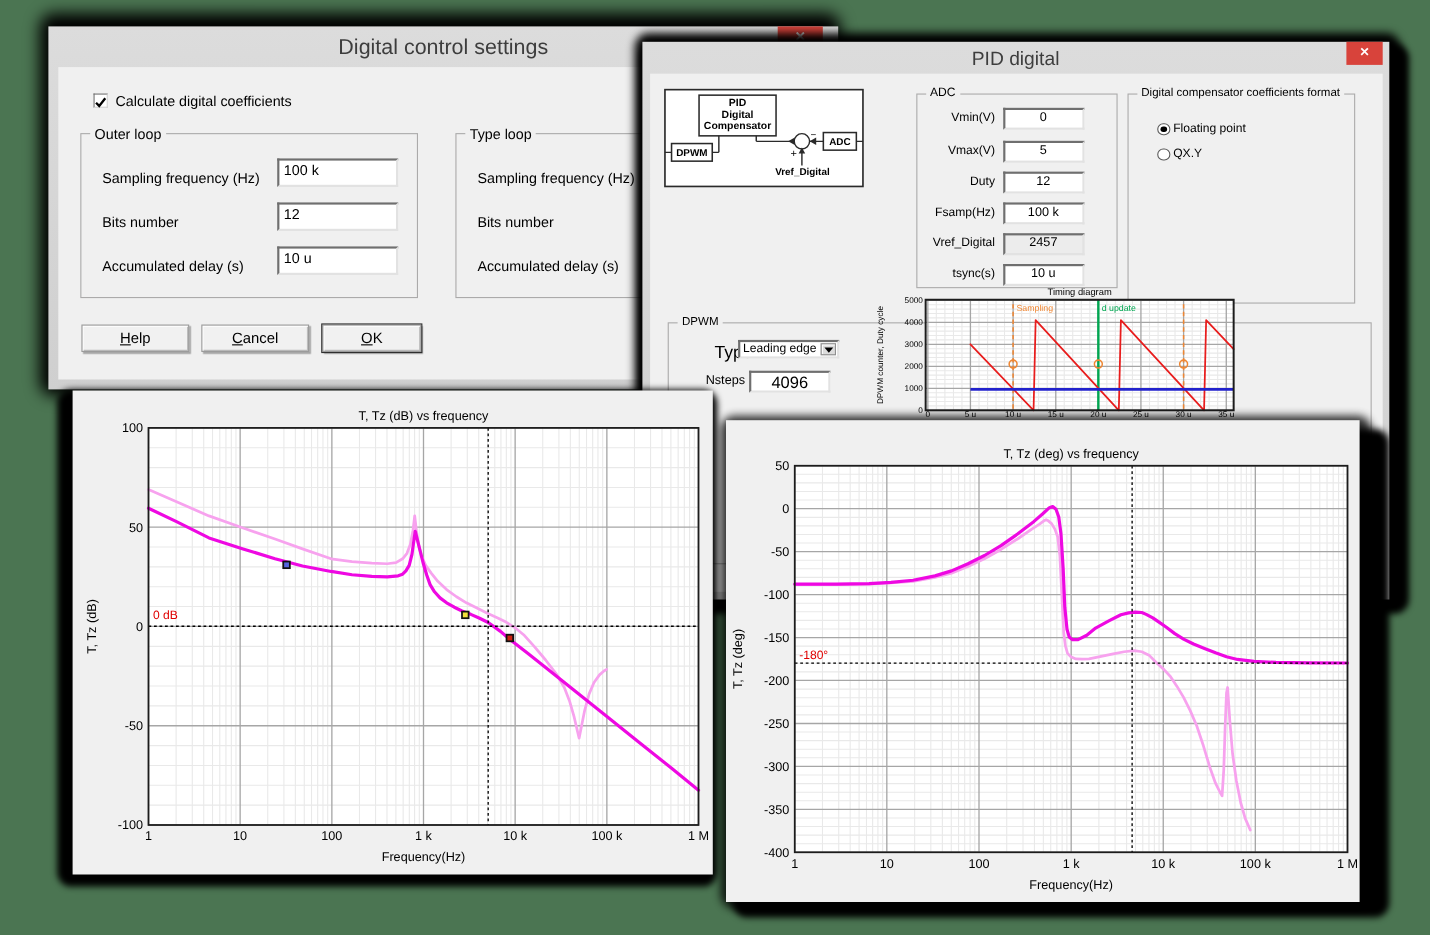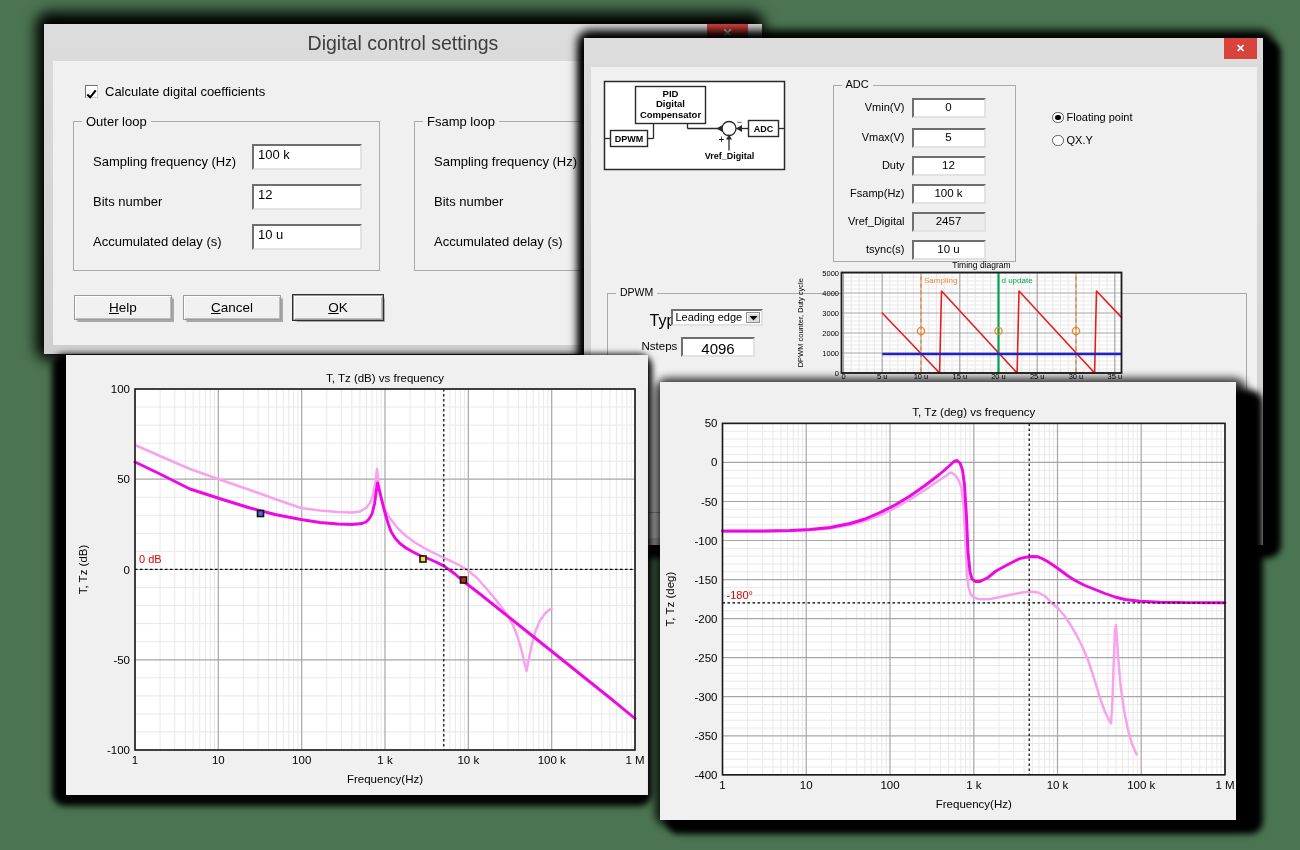--- a/index.html
+++ b/index.html
@@ -34,54 +34,58 @@
         <span>Outer loop</span>
       </div>
      <div class="lab" style="left:40px;top:93px">Sampling frequency (Hz)</div>
      <div class="lab" style="left:40px;top:133px">Bits number</div>
      <div class="lab" style="left:40px;top:173px">Accumulated delay (s)</div>
      <div class="field" style="left:199px;top:82.5px;width:110px;height:26.5px">100 k</div>
      <div class="field" style="left:199px;top:122.5px;width:110px;height:26.5px">12</div>
      <div class="field" style="left:199px;top:162.5px;width:110px;height:26.5px">10 u</div>
 
      <div class="grp" style="left:361px;top:60px;width:307px;height:150px">
-        <span>Fsamp loop</span>
+        <span>Type loop</span>
       </div>
      <div class="lab" style="left:381px;top:93px">Sampling frequency (Hz)</div>
      <div class="lab" style="left:381px;top:133px">Bits number</div>
      <div class="lab" style="left:381px;top:173px">Accumulated delay (s)</div>
 
      <div class="btn" style="left:21px;top:234px;width:98px;height:25px;line-height:23px"><u>H</u>elp</div>
      <div class="btn" style="left:130px;top:234px;width:98px;height:25px;line-height:23px"><u>C</u>ancel</div>
      <div class="btn" style="left:240px;top:234px;width:90px;height:25px;line-height:23px;outline:1.3px solid #2e2e2e"><u>O</u>K</div>
   </div>
 </div>
 
 <div class="shadow" style="left:577px;top:30px;width:696px;height:520px;filter:blur(4px)"></div>
 <div class="shadow" style="left:582px;top:40px;width:699px;height:518px;filter:blur(3px)"></div>
 <div class="win" style="left:583.5px;top:37.5px;width:679.5px;height:507.5px">
+  <div class="titlebar" style="height:30px;font-size:17.5px;line-height:31px">PID digital</div>
   <div class="closebtn" style="left:640.5px;top:0.5px;width:33px;height:21px;font-size:11px;line-height:20px">✕</div>
   <div class="content" style="left:7px;top:29.5px;width:666px;height:471px"></div>
 
   <div class="grp" style="left:249px;top:47.3px;width:183px;height:177px;font-size:11.5px">
       <span style="font-size:11px">ADC</span>
     </div>
   <div class="lab" style="left:321px;top:63.5px;font-size:11px;transform:translateX(-100%)">Vmin(V)</div>
   <div class="lab" style="left:321px;top:93.5px;font-size:11px;transform:translateX(-100%)">Vmax(V)</div>
   <div class="lab" style="left:321px;top:121.5px;font-size:11px;transform:translateX(-100%)">Duty</div>
   <div class="lab" style="left:321px;top:149.5px;font-size:11px;transform:translateX(-100%)">Fsamp(Hz)</div>
   <div class="lab" style="left:321px;top:177.5px;font-size:11px;transform:translateX(-100%)">Vref_Digital</div>
   <div class="lab" style="left:321px;top:205.5px;font-size:11px;transform:translateX(-100%)">tsync(s)</div>
   <div class="field" style="left:328px;top:60px;width:74px;height:20px;font-size:11.5px;text-align:center;padding:1px">0</div>
   <div class="field" style="left:328px;top:90px;width:74px;height:20px;font-size:11.5px;text-align:center;padding:1px">5</div>
   <div class="field" style="left:328px;top:118px;width:74px;height:20px;font-size:11.5px;text-align:center;padding:1px">12</div>
   <div class="field" style="left:328px;top:146px;width:74px;height:20px;font-size:11.5px;text-align:center;padding:1px">100 k</div>
   <div class="field" style="left:328px;top:174px;width:74px;height:20px;font-size:11.5px;text-align:center;padding:1px;background:#ececec">2457</div>
   <div class="field" style="left:328px;top:202px;width:74px;height:20px;font-size:11.5px;text-align:center;padding:1px">10 u</div>
 
+  <div class="grp" style="left:441px;top:47.3px;width:207px;height:191.5px">
+      <span style="font-size:10.5px">Digital compensator coefficients format</span>
+    </div>
   <div style="position:absolute;left:468.5px;top:74px;width:11.5px;height:11.5px;border-radius:50%;background:#fff;border:1px solid #5a5a5a"></div>
   <div style="position:absolute;left:471.5px;top:77px;width:5.5px;height:5.5px;border-radius:50%;background:#000"></div>
   <div class="lab" style="left:483px;top:73.2px;font-size:11px">Floating point</div>
   <div style="position:absolute;left:468.5px;top:97.2px;width:11.5px;height:11.5px;border-radius:50%;background:#fff;border:1px solid #5a5a5a"></div>
   <div class="lab" style="left:483px;top:96.5px;font-size:11px">QX.Y</div>
 
   <div class="grp" style="left:23.5px;top:255px;width:640px;height:220px">
       <span style="font-size:10.5px">DPWM</span>
     </div>
   <div class="lab" style="left:66px;top:274px;font-size:16px">Type</div>

